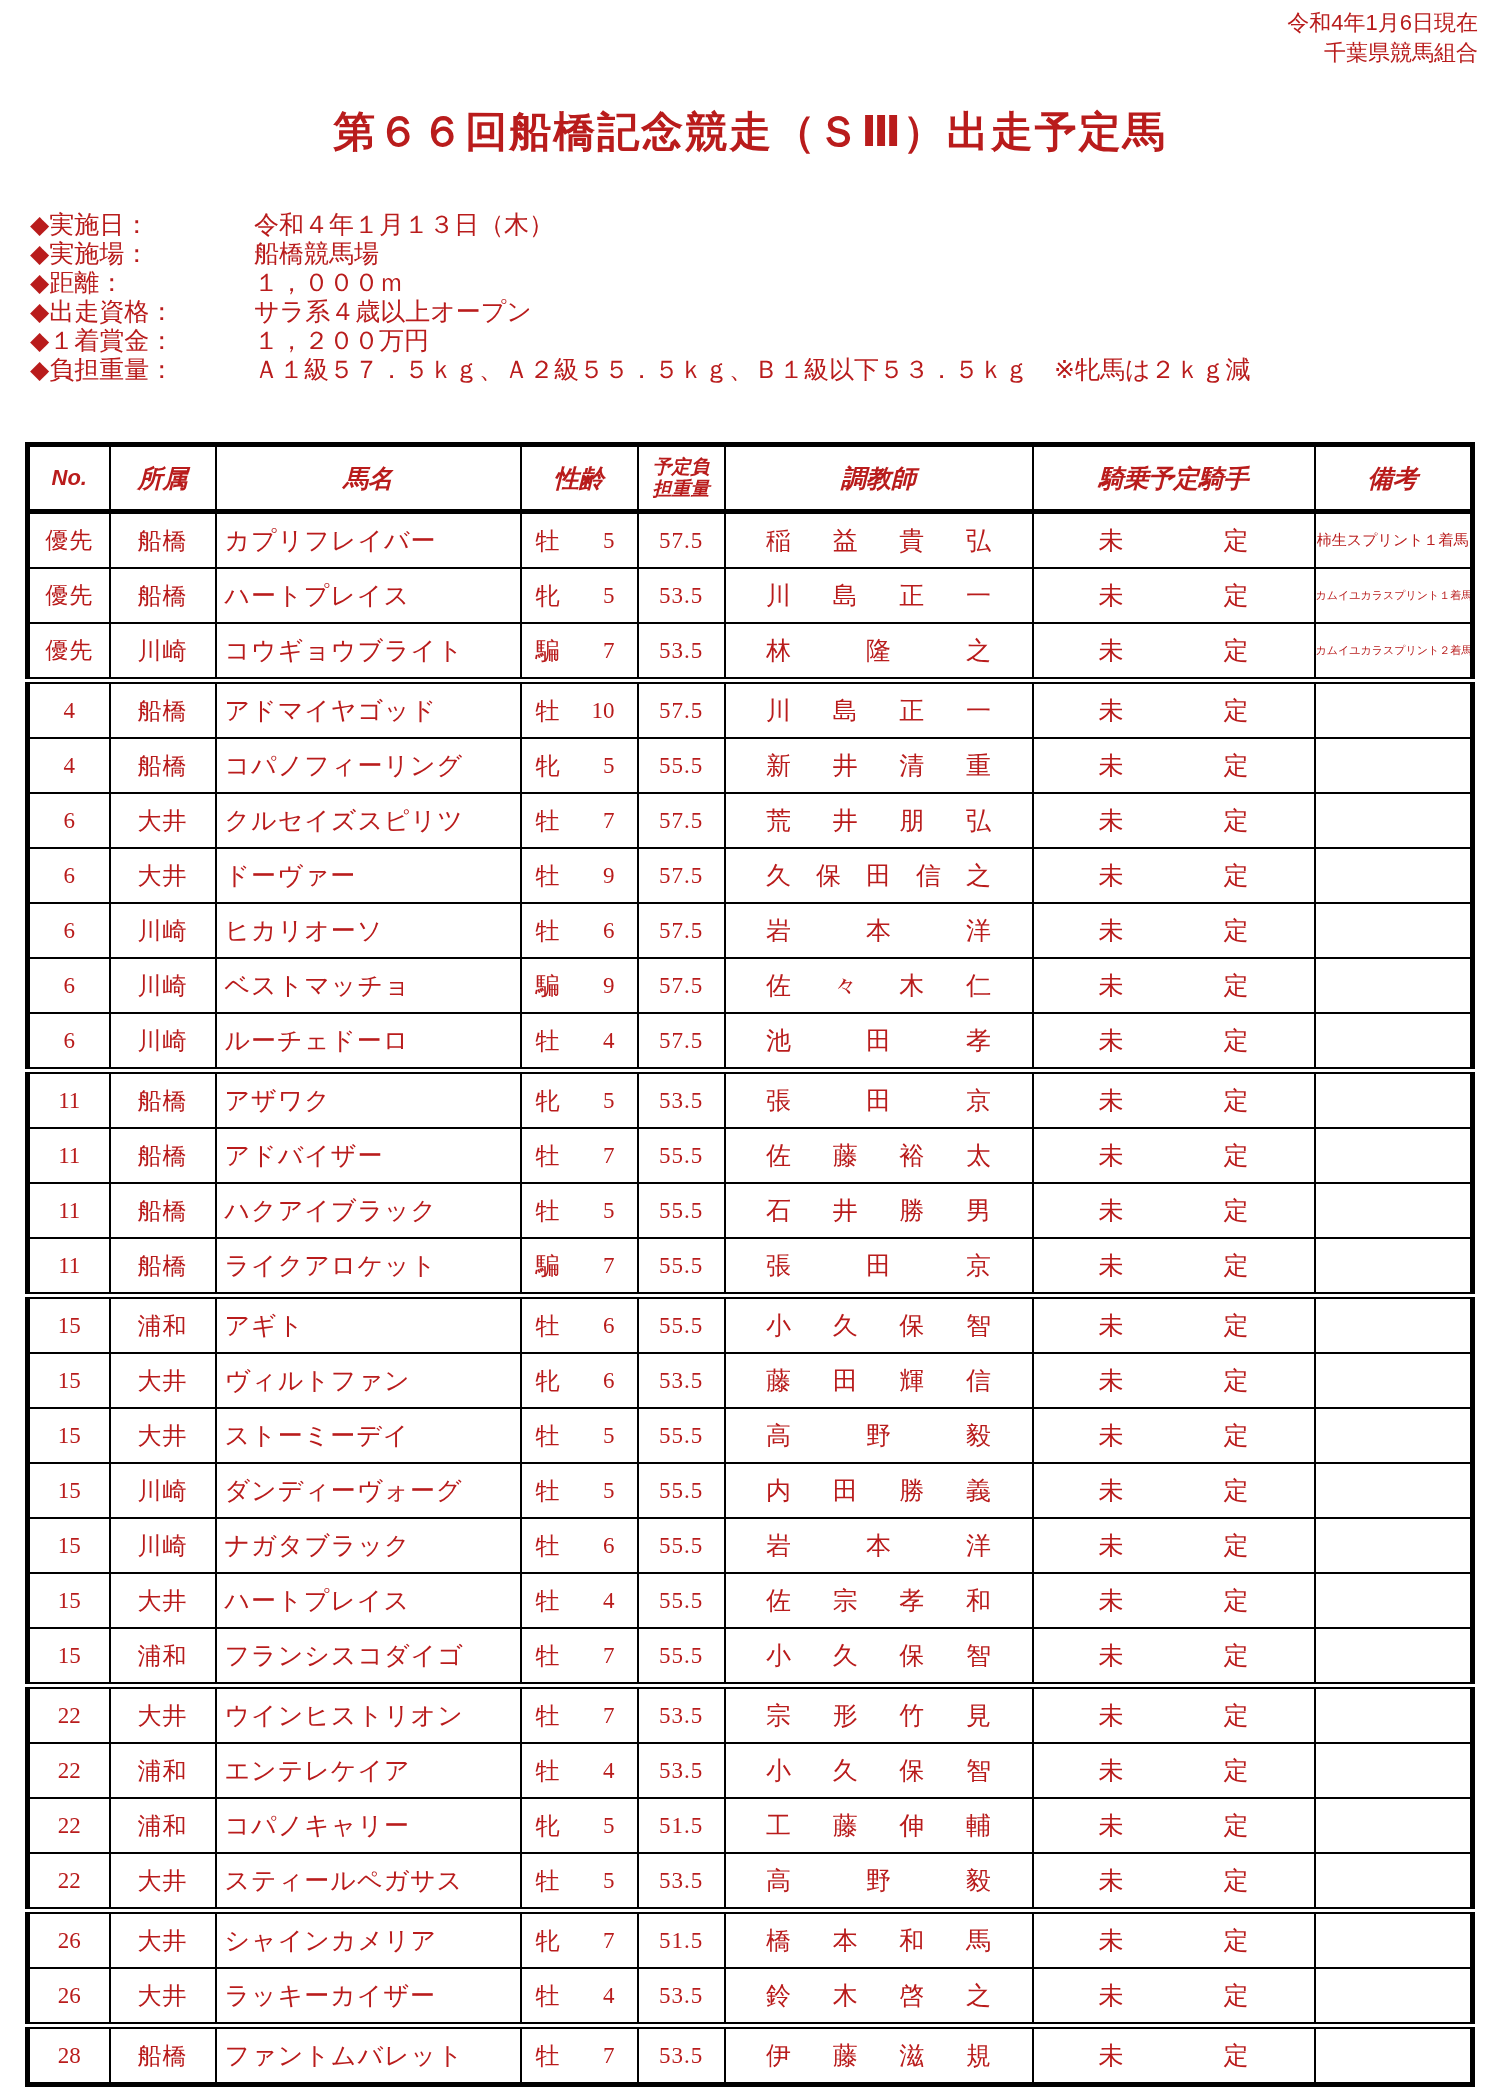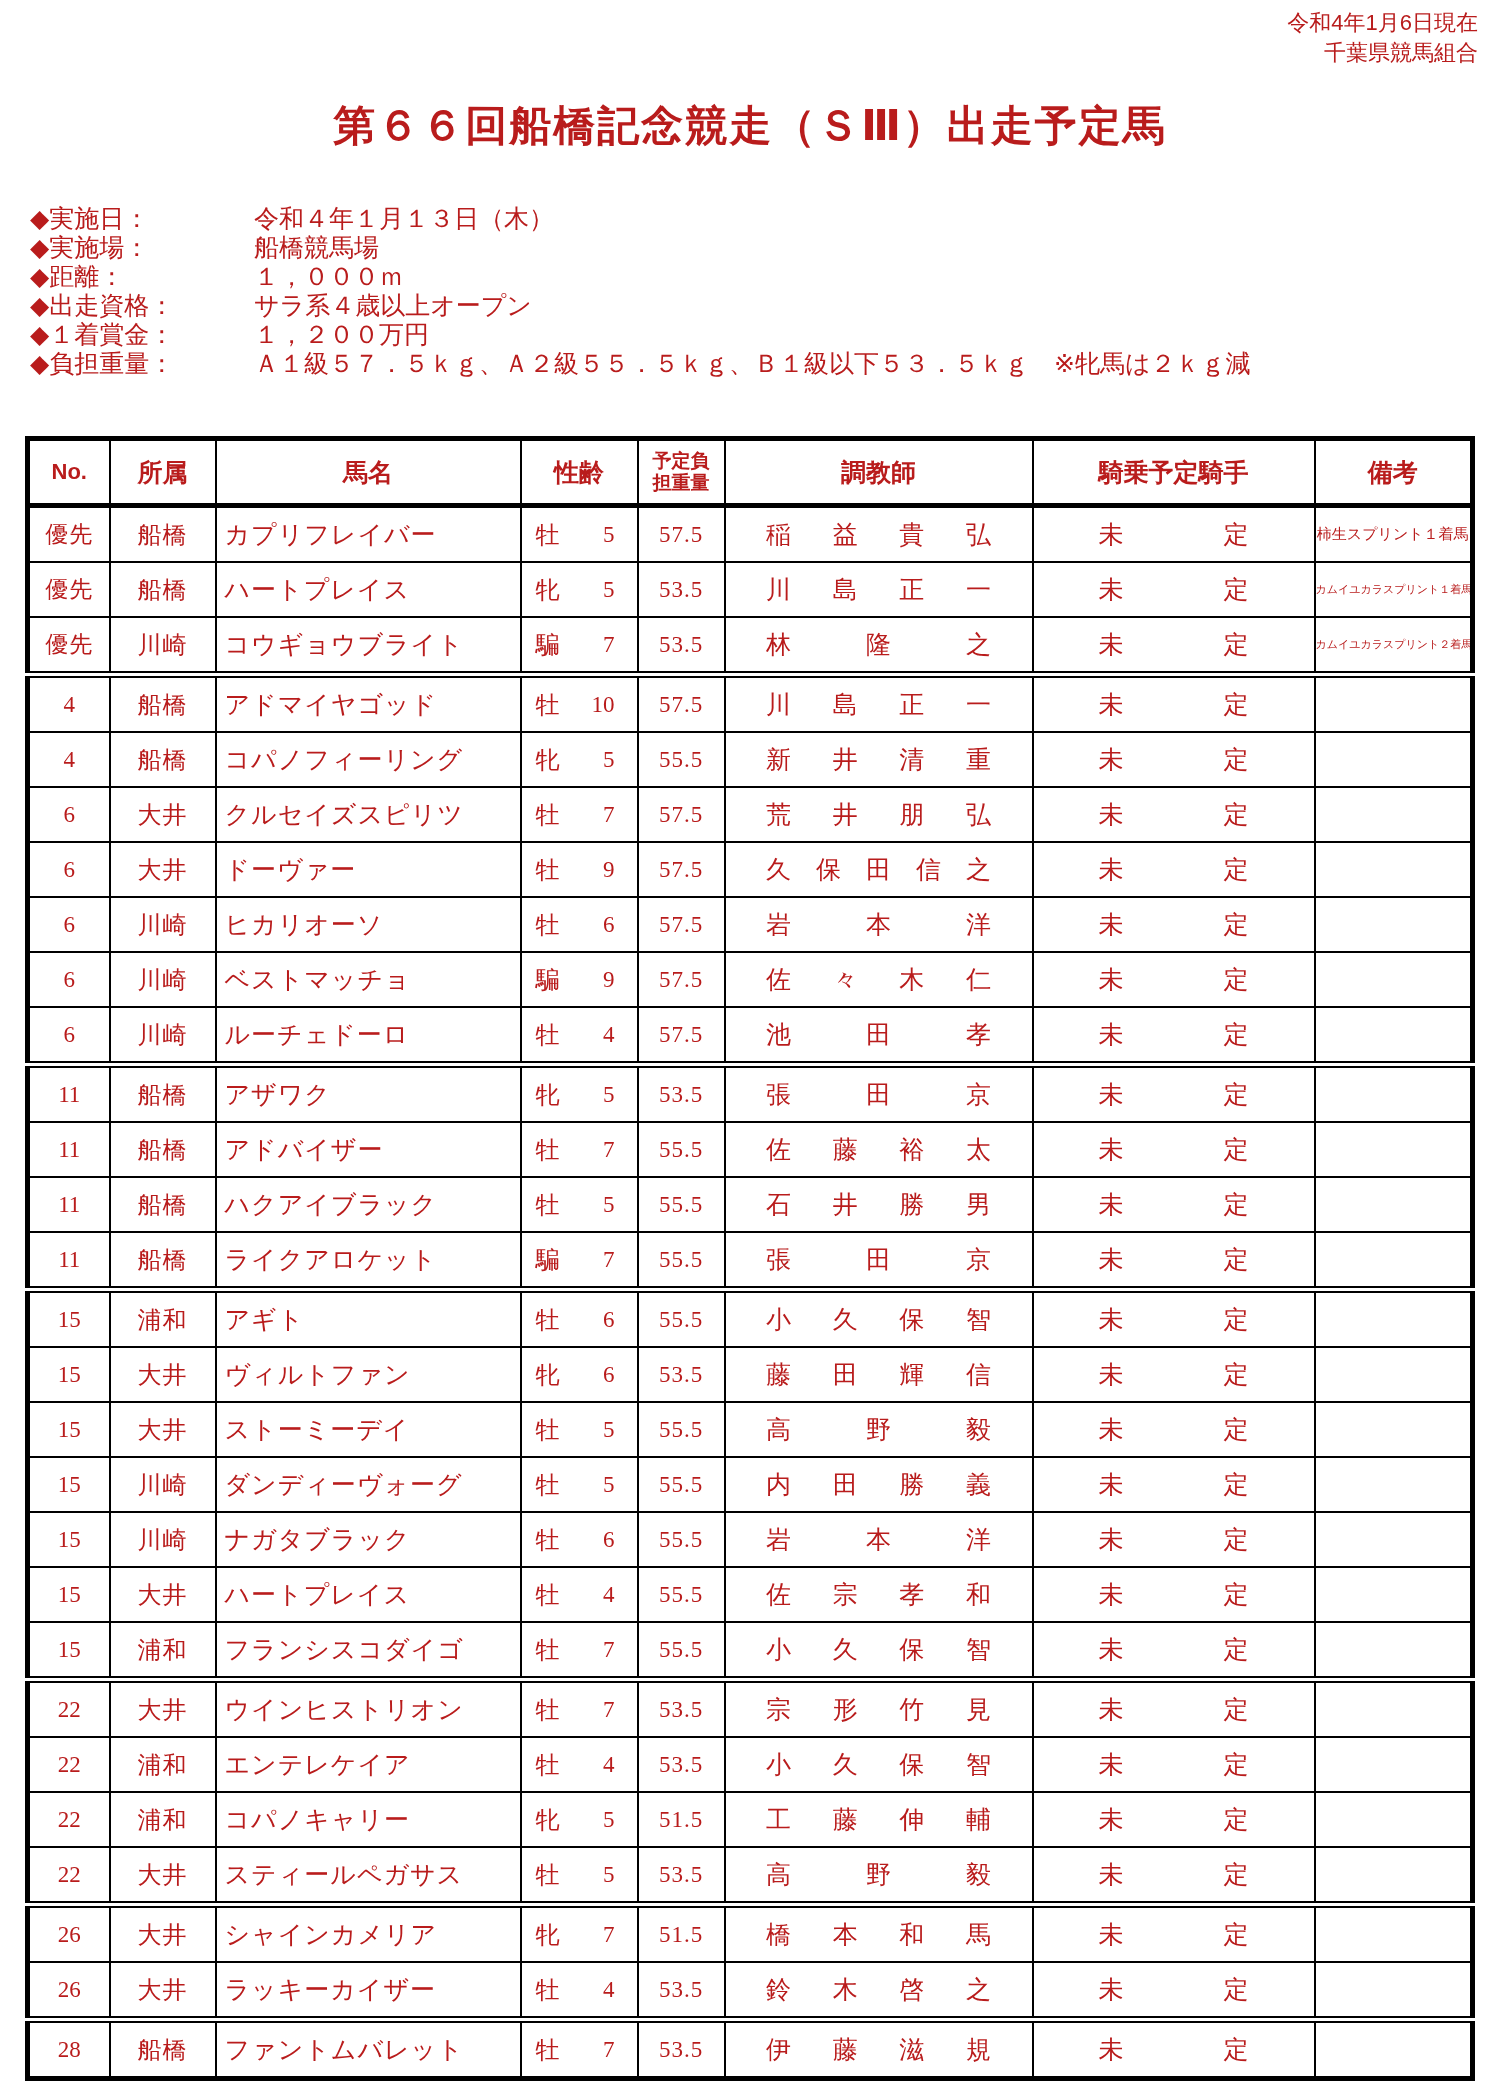--- a/index.html
+++ b/index.html
@@ -9,39 +9,40 @@
     font-family:"Liberation Sans","DejaVu Sans",sans-serif;
     overflow:hidden;
   }
   
   .corner-note{
     position:absolute;top:8px;right:22px;
     text-align:right;font-size:22px;line-height:1.35;
   }
   
   .doc-title{
-    margin:10px;padding-top:88px;text-align:center;
+    margin:16px;padding-top:88px;text-align:center;
     font-size:42px;font-weight:bold;letter-spacing:2px;
   }
   
   .info-section{margin:50px 0 0 30px;font-size:25px;}
   .info-row{display:flex;line-height:29px;}
   .info-label{width:200px;flex:0 0 200px;}
   .info-value{white-space:nowrap;margin-left:24px;}
   
   .entries-table{
     margin:58px 0 0 25px;
     border-collapse:collapse;table-layout:fixed;
     width:1445px;
     border:5px solid #000;
   }
   .entries-table th{
     height:62px;border:2px solid #000;border-bottom:5px solid #000;
     font-size:25px;font-weight:600;text-align:center;padding:0;
     font-family:"Liberation Sans","DejaVu Sans",sans-serif;
+    font-style:italic;
   }
   .entries-table th.weight-h{font-size:19px;line-height:1.15;font-weight:600;}
   .entries-table th.no-h{font-size:22px;}
   .entries-table td{
     height:53px;border:2px solid #000;padding:0;
     font-size:24px;vertical-align:middle;
   }
   tr.sep td{border-bottom:7px double #000;}
   td.no{
     text-align:center;font-family:"Liberation Serif","DejaVu Serif",serif;

